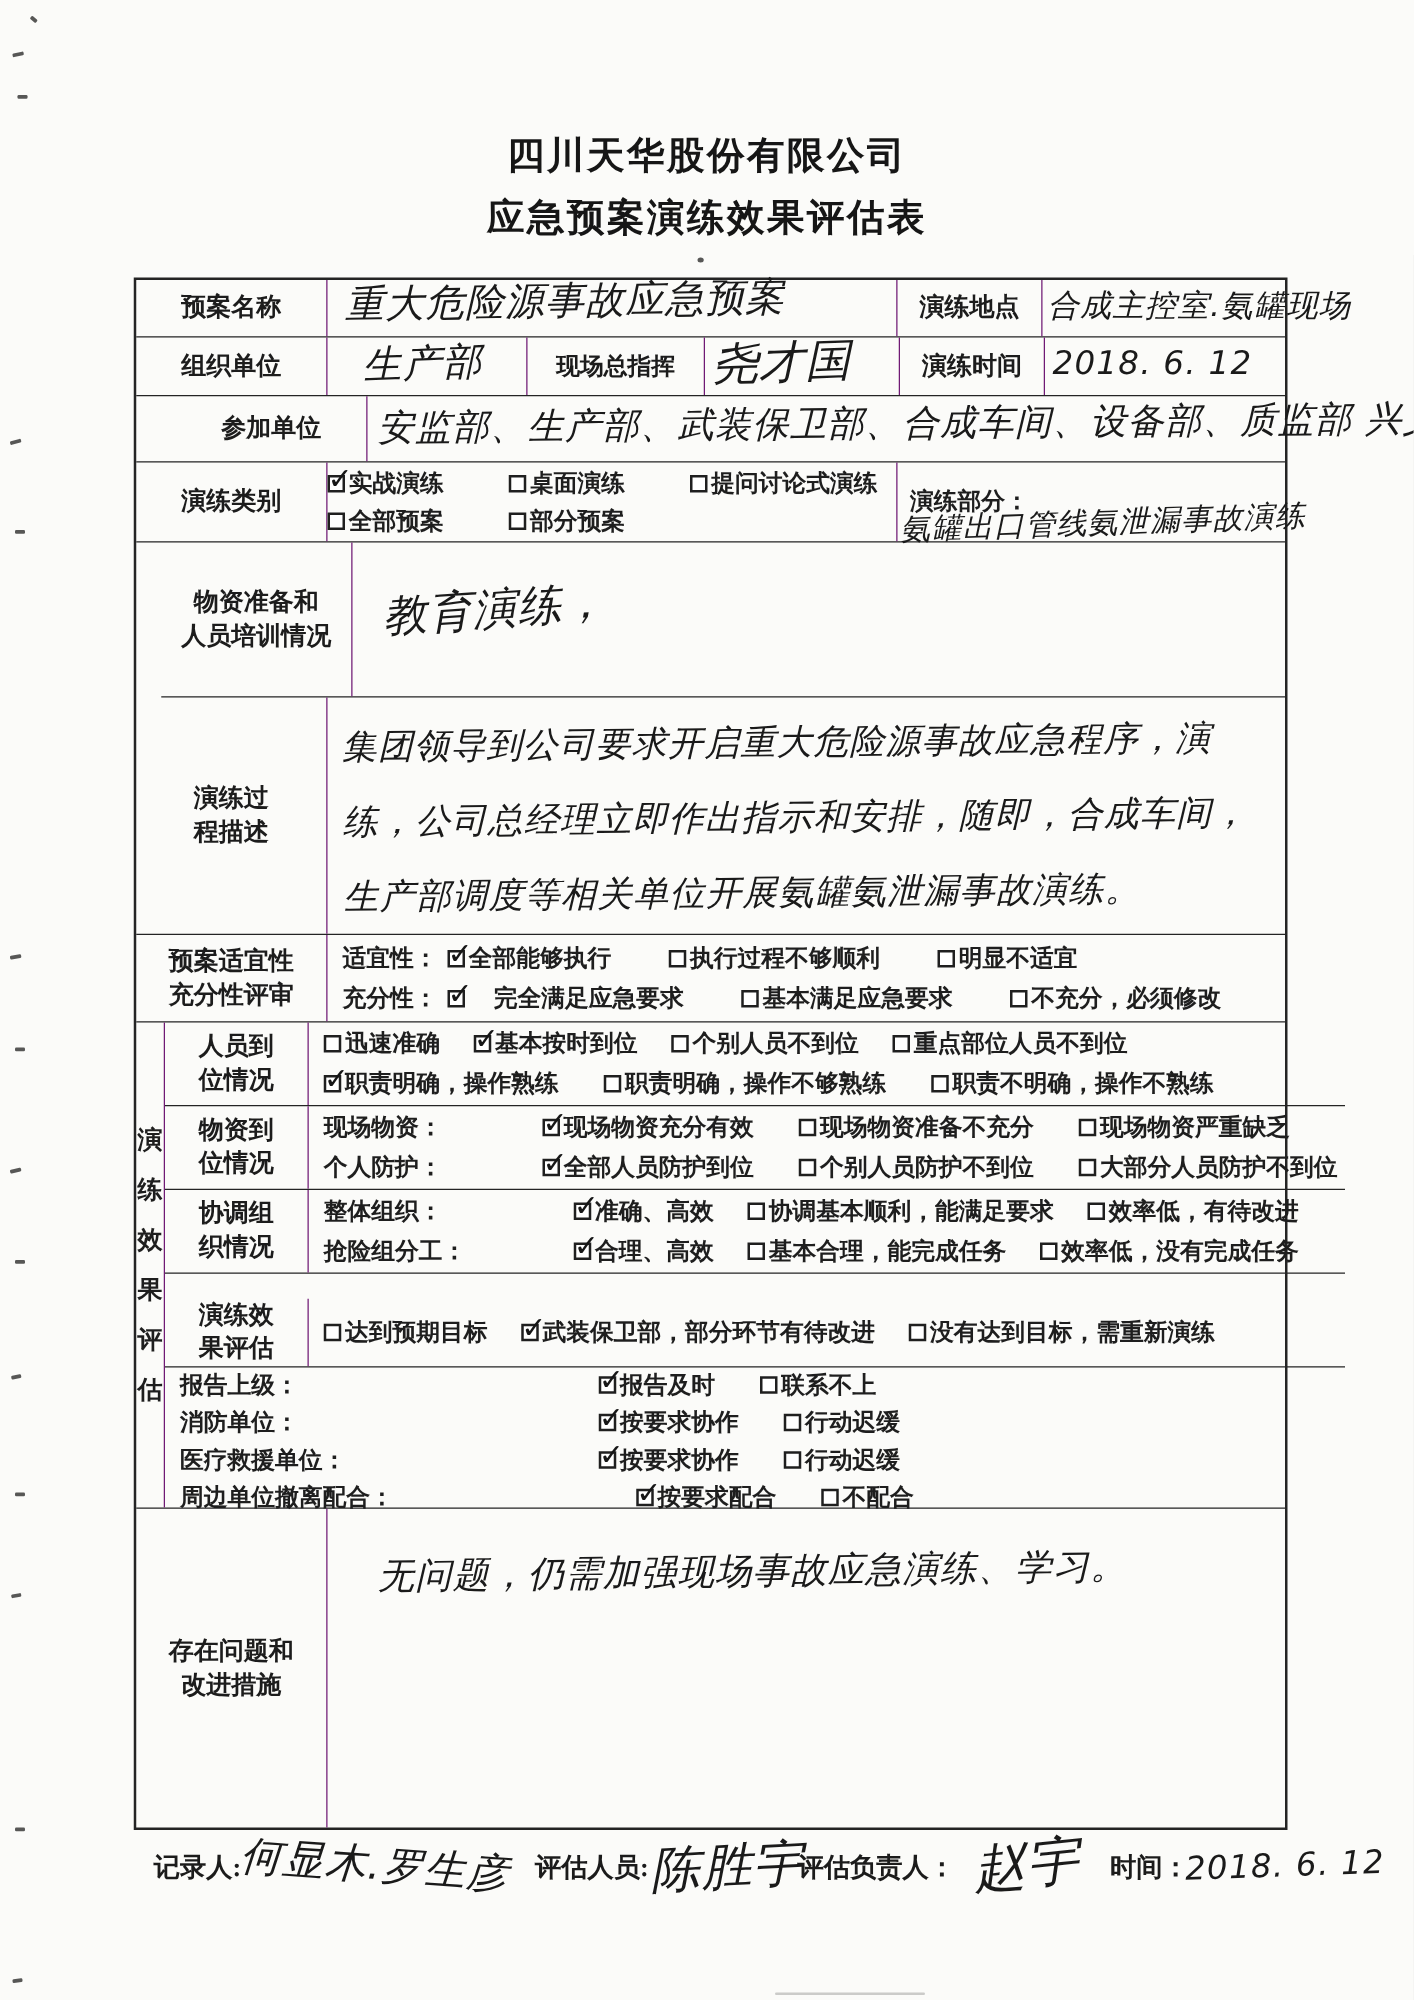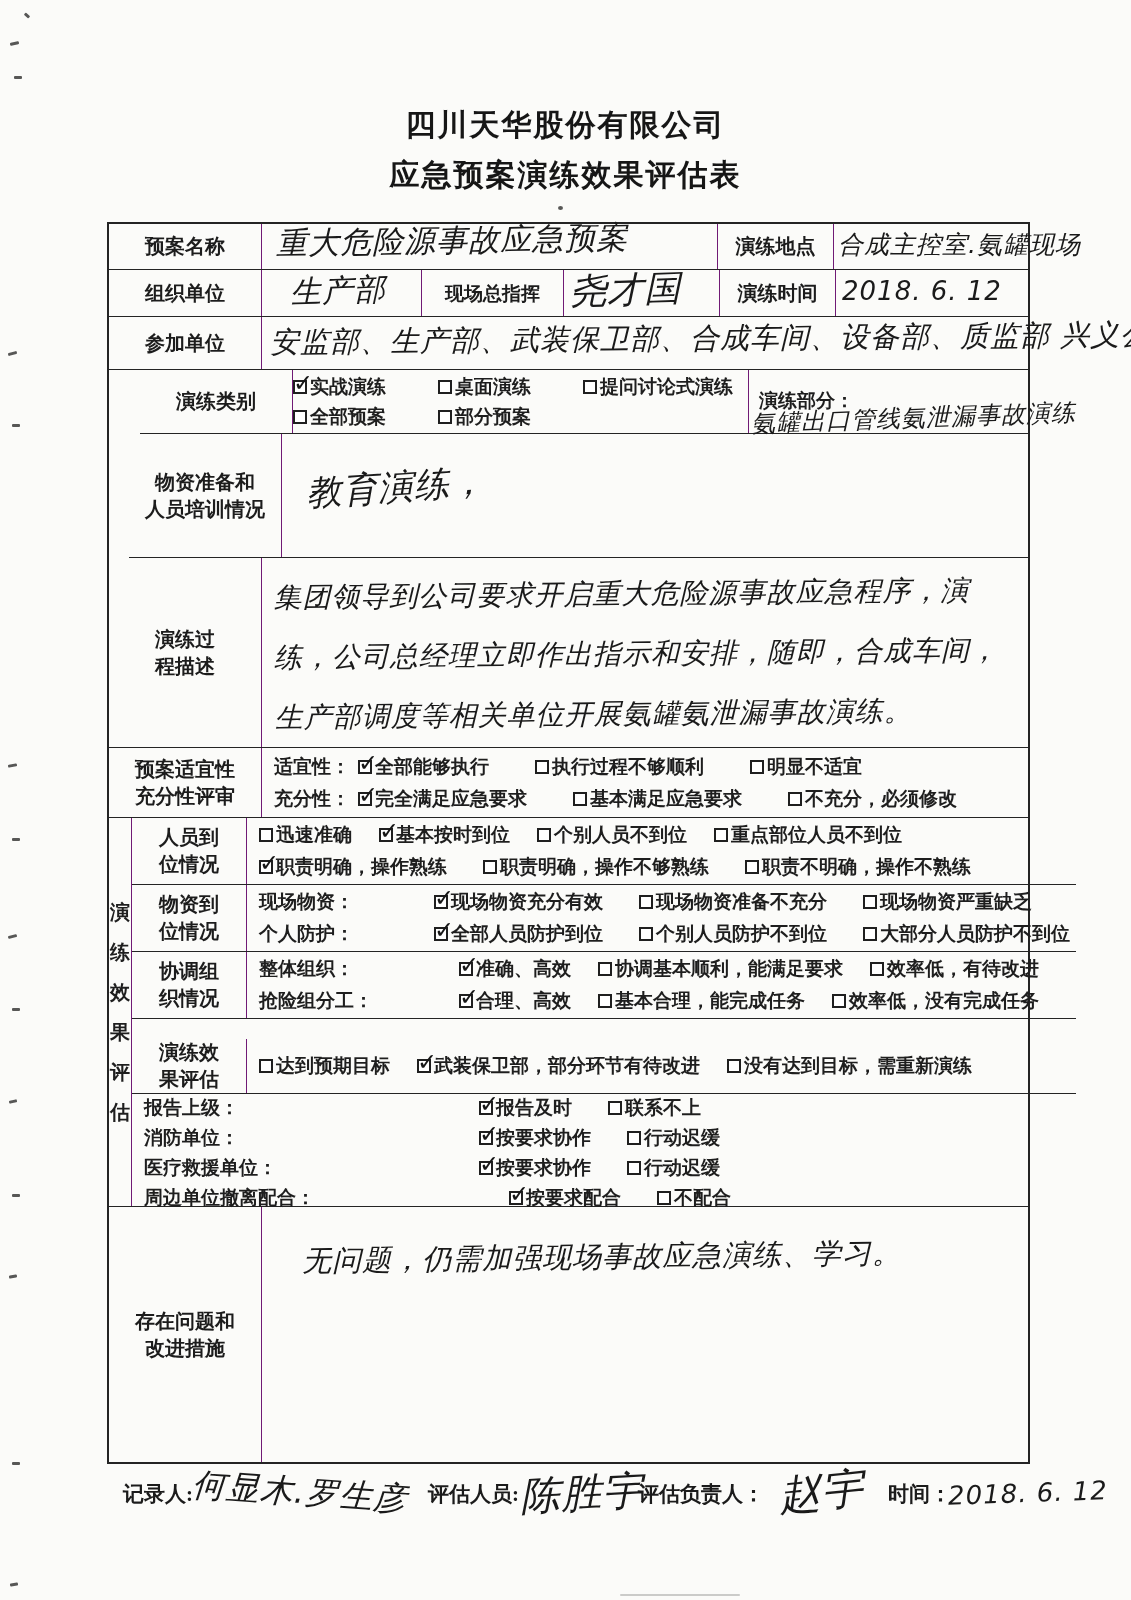--- a/index.html
+++ b/index.html
@@ -108,27 +108,27 @@
       <div class="cell" style="width:156px;">
         <span class="hw" style="position:absolute;left:6px;top:-4px;font-size:36px;white-space:nowrap;transform:rotate(-2deg);">尧才国</span>
       </div>
       <div class="cell lab" style="width:116px;">演练时间</div>
       <div class="cell cl" style="flex:1;">
         <span class="hw" style="position:absolute;left:6px;top:6px;font-size:26px;white-space:nowrap;">2018. 6. 12</span>
       </div>
     </div>
 
     <div class="row" style="height:53px;">
-      <div class="cell lab" style="width:153px;">参加单位</div>
+      <div class="cell lab" style="width:153px;margin-left:32px;">参加单位</div>
       <div class="cell cl" style="flex:1;">
         <span class="hw" style="position:absolute;left:8px;top:2px;font-size:29px;white-space:nowrap;transform:rotate(-0.5deg);">安监部、生产部、武装保卫部、合成车间、设备部、质监部 兴义公司</span>
       </div>
     </div>
 
-    <div class="row" style="height:64px;margin-left:31px;">
+    <div class="row" style="height:64px;">
       <div class="cell lab" style="width:153px;">演练类别</div>
       <div class="cell" style="width:456px;">
         <div class="vstack" style="gap:4px;">
           <div class="optline g-xl">
             <span class="opt">
                 <span class="cb checked"></span>
                 <span class="obl">实战演练</span>
               </span>
             <span class="opt">
                 <span class="cb"></span>
@@ -188,21 +188,21 @@
                 <span class="cb"></span>
                 <span class="obl">执行过程不够顺利</span>
               </span>
             <span class="opt">
                 <span class="cb"></span>
                 <span class="obl">明显不适宜</span>
               </span>
           </div>
           <div class="optline g-lg">
             <span class="pfx">充分性：</span>
-            <span class="opt" style="margin-left:-38px;">
+            <span class="opt" style="margin-left:-38px;gap:20px;">
                 <span class="cb checked"></span>
                 <span class="obl">完全满足应急要求</span>
               </span>
             <span class="opt">
                 <span class="cb"></span>
                 <span class="obl">基本满足应急要求</span>
               </span>
             <span class="opt">
                 <span class="cb"></span>
                 <span class="obl">不充分，必须修改</span>

